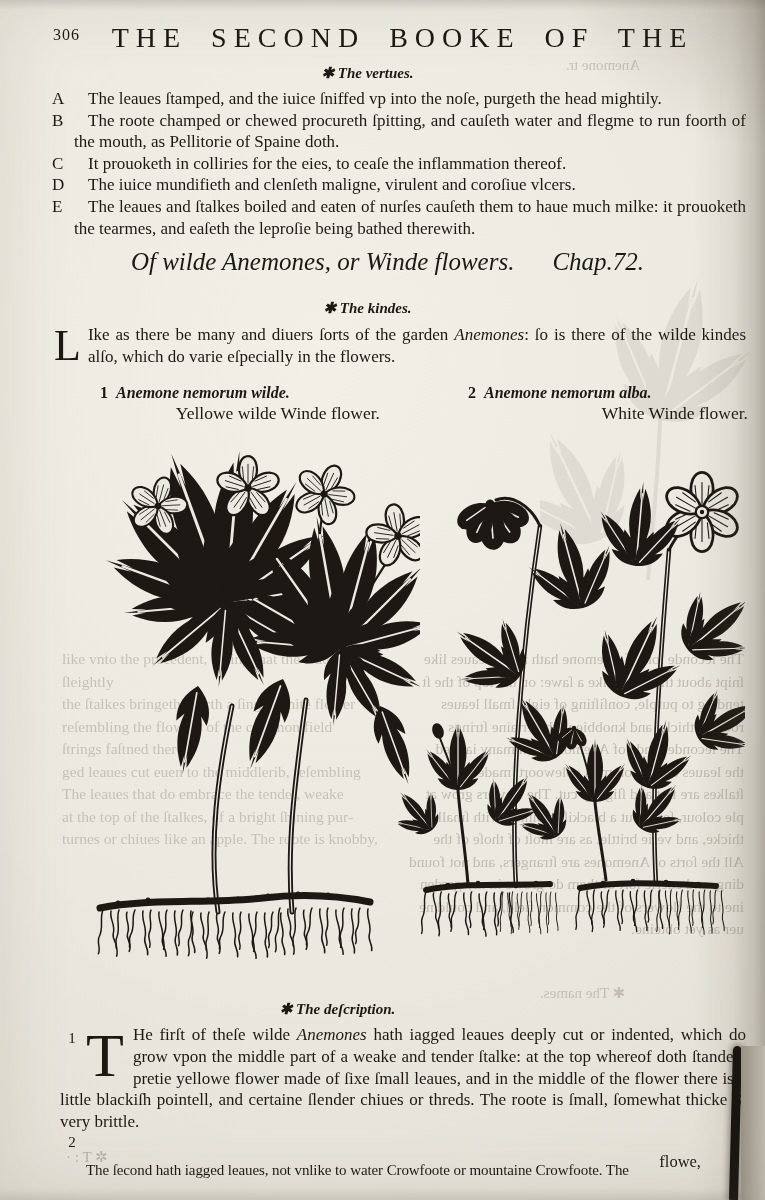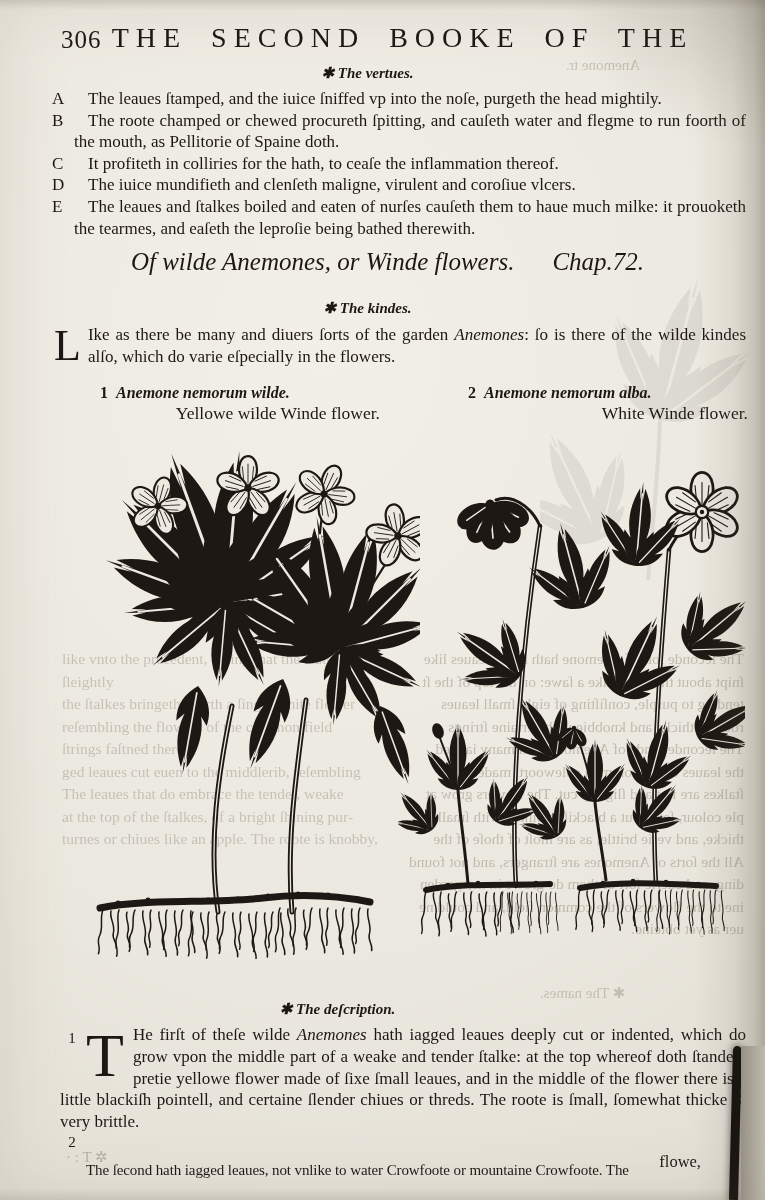--- a/index.html
+++ b/index.html
@@ -6,21 +6,21 @@
   body{background:#6b655c;}
   #page{
     position:relative; width:765px; height:1200px; overflow:hidden;
     background:radial-gradient(120% 90% at 42% 30%, #f2efe7 0%, #ebe8df 55%, #e0dcd2 100%);
     font-family:"Liberation Serif","DejaVu Serif",serif;
     color:#1d1813;
   }
   #page *{box-sizing:border-box;}
   .txt{position:absolute; z-index:3;}
   
-  .page-number{left:53px; top:26px; font-size:25px; letter-spacing:1px;margin-left:8px;}
+  .page-number{left:53px; top:26px; font-size:16px; letter-spacing:1px;}
   .running-title{left:80px; right:40px; top:22px; text-align:center;
     font-size:28px; letter-spacing:7px; word-spacing:10px;}
   
   .sec-head{left:0; right:30px; top:0; text-align:center; font-style:italic; font-weight:bold; font-size:15px;}
   .vertues-head{top:64px;}
   .kindes-head{top:299px;}
   .descr-head{top:1000px; right:90px;}
   
   .vertues{left:88px; top:88px; width:658px; font-size:17px; line-height:21.6px;}
   .vitem{position:relative;}
@@ -191,21 +191,21 @@
     <div class="vitem">
       <span class="vletter">A</span>
       <p class="vtext">The leaues ſtamped, and the iuice ſniffed vp into the noſe, purgeth the head mightily.</p>
     </div>
     <div class="vitem">
       <span class="vletter">B</span>
       <p class="vtext">The roote champed or chewed procureth ſpitting, and cauſeth water and flegme to run foorth of the mouth, as Pellitorie of Spaine doth.</p>
     </div>
     <div class="vitem">
       <span class="vletter">C</span>
-      <p class="vtext">It profiteth in colliries for the hath, to ceaſe the inflammation thereof.</p>
+      <p class="vtext">It prouoketh in colliries for the eies, to ceaſe the inflammation thereof.</p>
     </div>
     <div class="vitem">
       <span class="vletter">D</span>
       <p class="vtext">The iuice mundifieth and clenſeth maligne, virulent and coroſiue vlcers.</p>
     </div>
     <div class="vitem">
       <span class="vletter">E</span>
       <p class="vtext">The leaues and ſtalkes boiled and eaten of nurſes cauſeth them to haue much milke: it prouoketh the tearmes, and eaſeth the leproſie being bathed therewith.</p>
     </div>
   </div>

